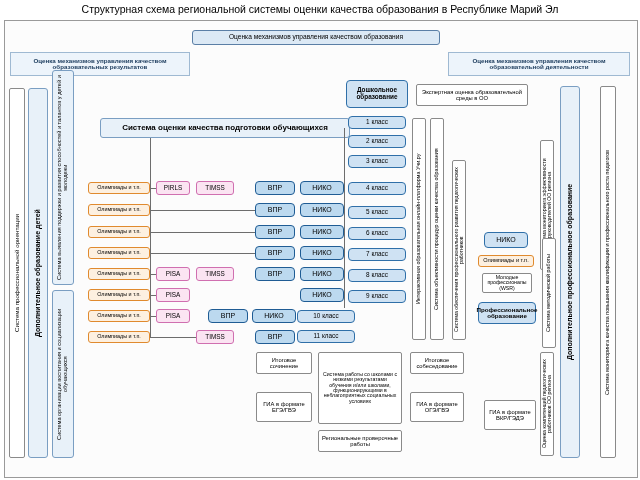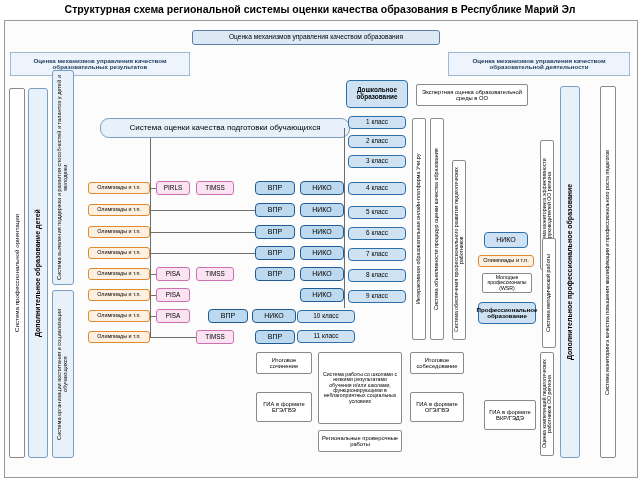--- a/index.html
+++ b/index.html
@@ -1,19 +1,19 @@
 <!DOCTYPE html>
 <html><head>
 <meta charset="utf-8">
 <style>
   html,body{margin:0;padding:0;}
   body{width:640px;height:480px;background:#ffffff;font-family:"Liberation Sans",sans-serif;overflow:hidden;}
   #root{position:relative;width:640px;height:480px;}
   .t{position:absolute;box-sizing:border-box;display:flex;align-items:center;justify-content:center;text-align:center;line-height:1.05;}
-  .title{font-size:10.5px;font-weight:bold;color:#000;}
+  .title{font-size:10.5px;font-weight:normal;color:#000;}
   .box{border:1px solid #5b7fa6;background:#dce9f5;border-radius:3px;color:#000;}
   .box2{border:1px solid #7a9ec2;background:#e8f1f9;border-radius:3px;}
   .grey{border:1px solid #8a8a8a;background:#ffffff;border-radius:2px;}
   .blue{border:1px solid #2f6fa8;background:#cfe2f3;border-radius:4px;}
   .bluedark{border:1px solid #1f5c94;background:#bcd9ef;border-radius:4px;}
   .orange{border:1px solid #e08a2e;background:#fdf0e0;border-radius:3px;}
   .pink{border:1px solid #d06fb0;background:#fbe4f2;border-radius:3px;}
   .vert{writing-mode:vertical-rl;transform:rotate(180deg);}
   .outer{border:1px solid #9a9a9a;background:#fcfcfc;}
   .panel{border:1px solid #9fb9d2;background:#edf4fb;}
@@ -31,21 +31,21 @@
   <div class="t box" style="left:192px;top:30px;width:248px;height:15px;font-size:6.6px;">Оценка механизмов управления качеством образования</div>
 
   <div class="t panel" style="left:10px;top:52px;width:180px;height:24px;font-size:6.2px;font-weight:bold;color:#1a3a5c;padding:0 3px;">Оценка механизмов управления качеством образовательных результатов</div>
   <div class="t panel" style="left:448px;top:52px;width:182px;height:24px;font-size:6.2px;font-weight:bold;color:#1a3a5c;padding:0 3px;">Оценка механизмов управления качеством образовательной деятельности</div>
 
   <div class="t grey vert" style="left:9px;top:88px;width:16px;height:370px;font-size:6.2px;">Система профессиональной ориентации</div>
   <div class="t box2 vert" style="left:28px;top:88px;width:20px;height:370px;font-size:7px;font-weight:bold;">Дополнительное образование детей</div>
   <div class="t box2 vert" style="left:52px;top:70px;width:22px;height:215px;font-size:5.6px;">Система выявления поддержки и развития способностей и талантов у детей и молодежи</div>
   <div class="t box2 vert" style="left:52px;top:290px;width:22px;height:168px;font-size:5.6px;">Система организации воспитания и социализации обучающихся</div>
 
-  <div class="t box2" style="left:100px;top:118px;width:250px;height:20px;font-size:8px;font-weight:normal;border-radius:9px;">Система оценки качества подготовки обучающихся</div>
+  <div class="t box2" style="left:100px;top:118px;width:250px;height:20px;font-size:8px;font-weight:bold;">Система оценки качества подготовки обучающихся</div>
 
   <div class="t blue" style="left:346px;top:80px;width:62px;height:28px;font-size:6.4px;font-weight:bold;">Дошкольное образование</div>
   <div class="t grey" style="left:416px;top:84px;width:112px;height:22px;font-size:5.8px;">Экспертная оценка образовательной среды в ОО</div>
 
   <div class="t grey vert" style="left:412px;top:118px;width:14px;height:222px;font-size:5.4px;">Интерактивная образовательная онлайн-платформа Учи.ру</div>
   <div class="t grey vert" style="left:430px;top:118px;width:14px;height:222px;font-size:5.4px;">Система объективности процедур оценки качества образования</div>
 
   <div class="t blue" style="left:484px;top:232px;width:44px;height:16px;font-size:7px;">НИКО</div>
   <div class="t orange" style="left:478px;top:255px;width:56px;height:12px;font-size:5.6px;">Олимпиады и т.п.</div>
   <div class="t grey" style="left:482px;top:273px;width:50px;height:20px;font-size:5.2px;">Молодые профессионалы (WSR)</div>

